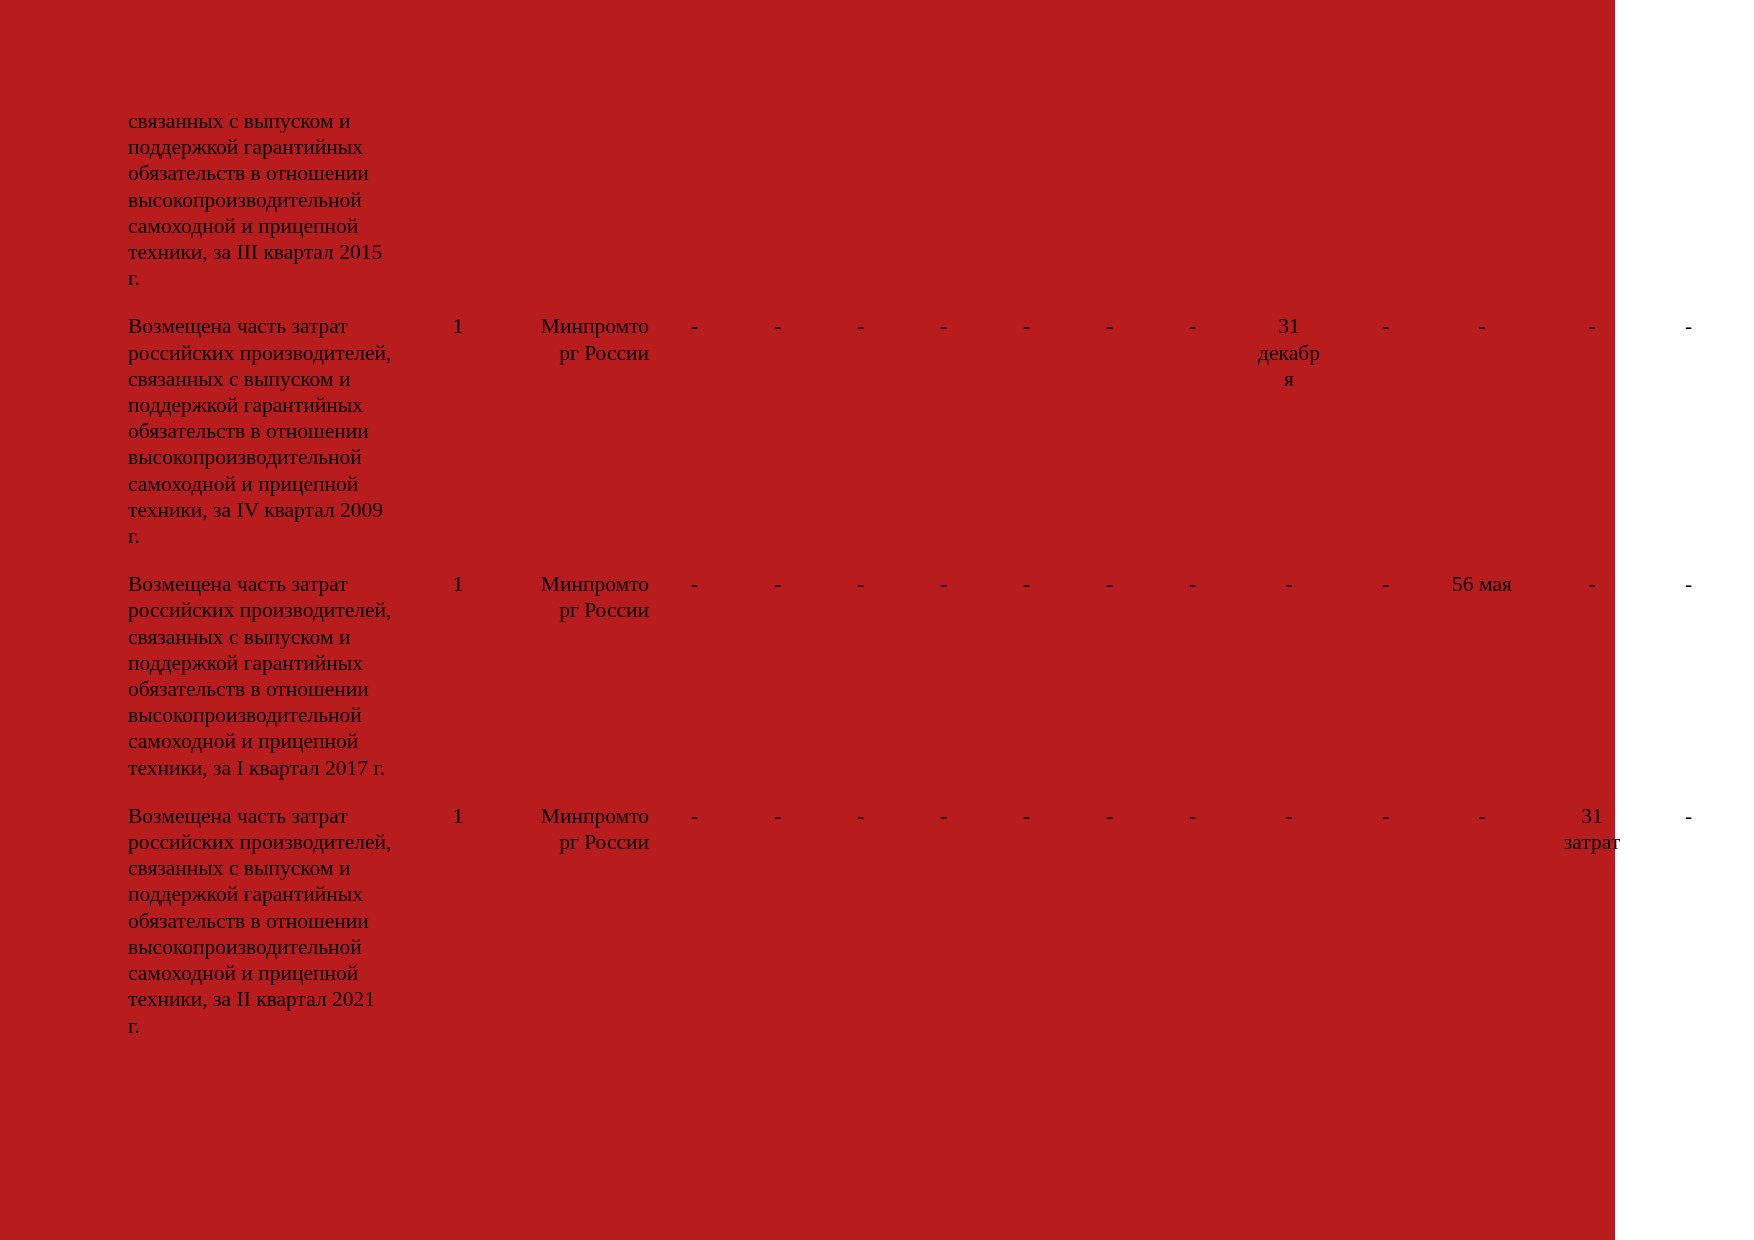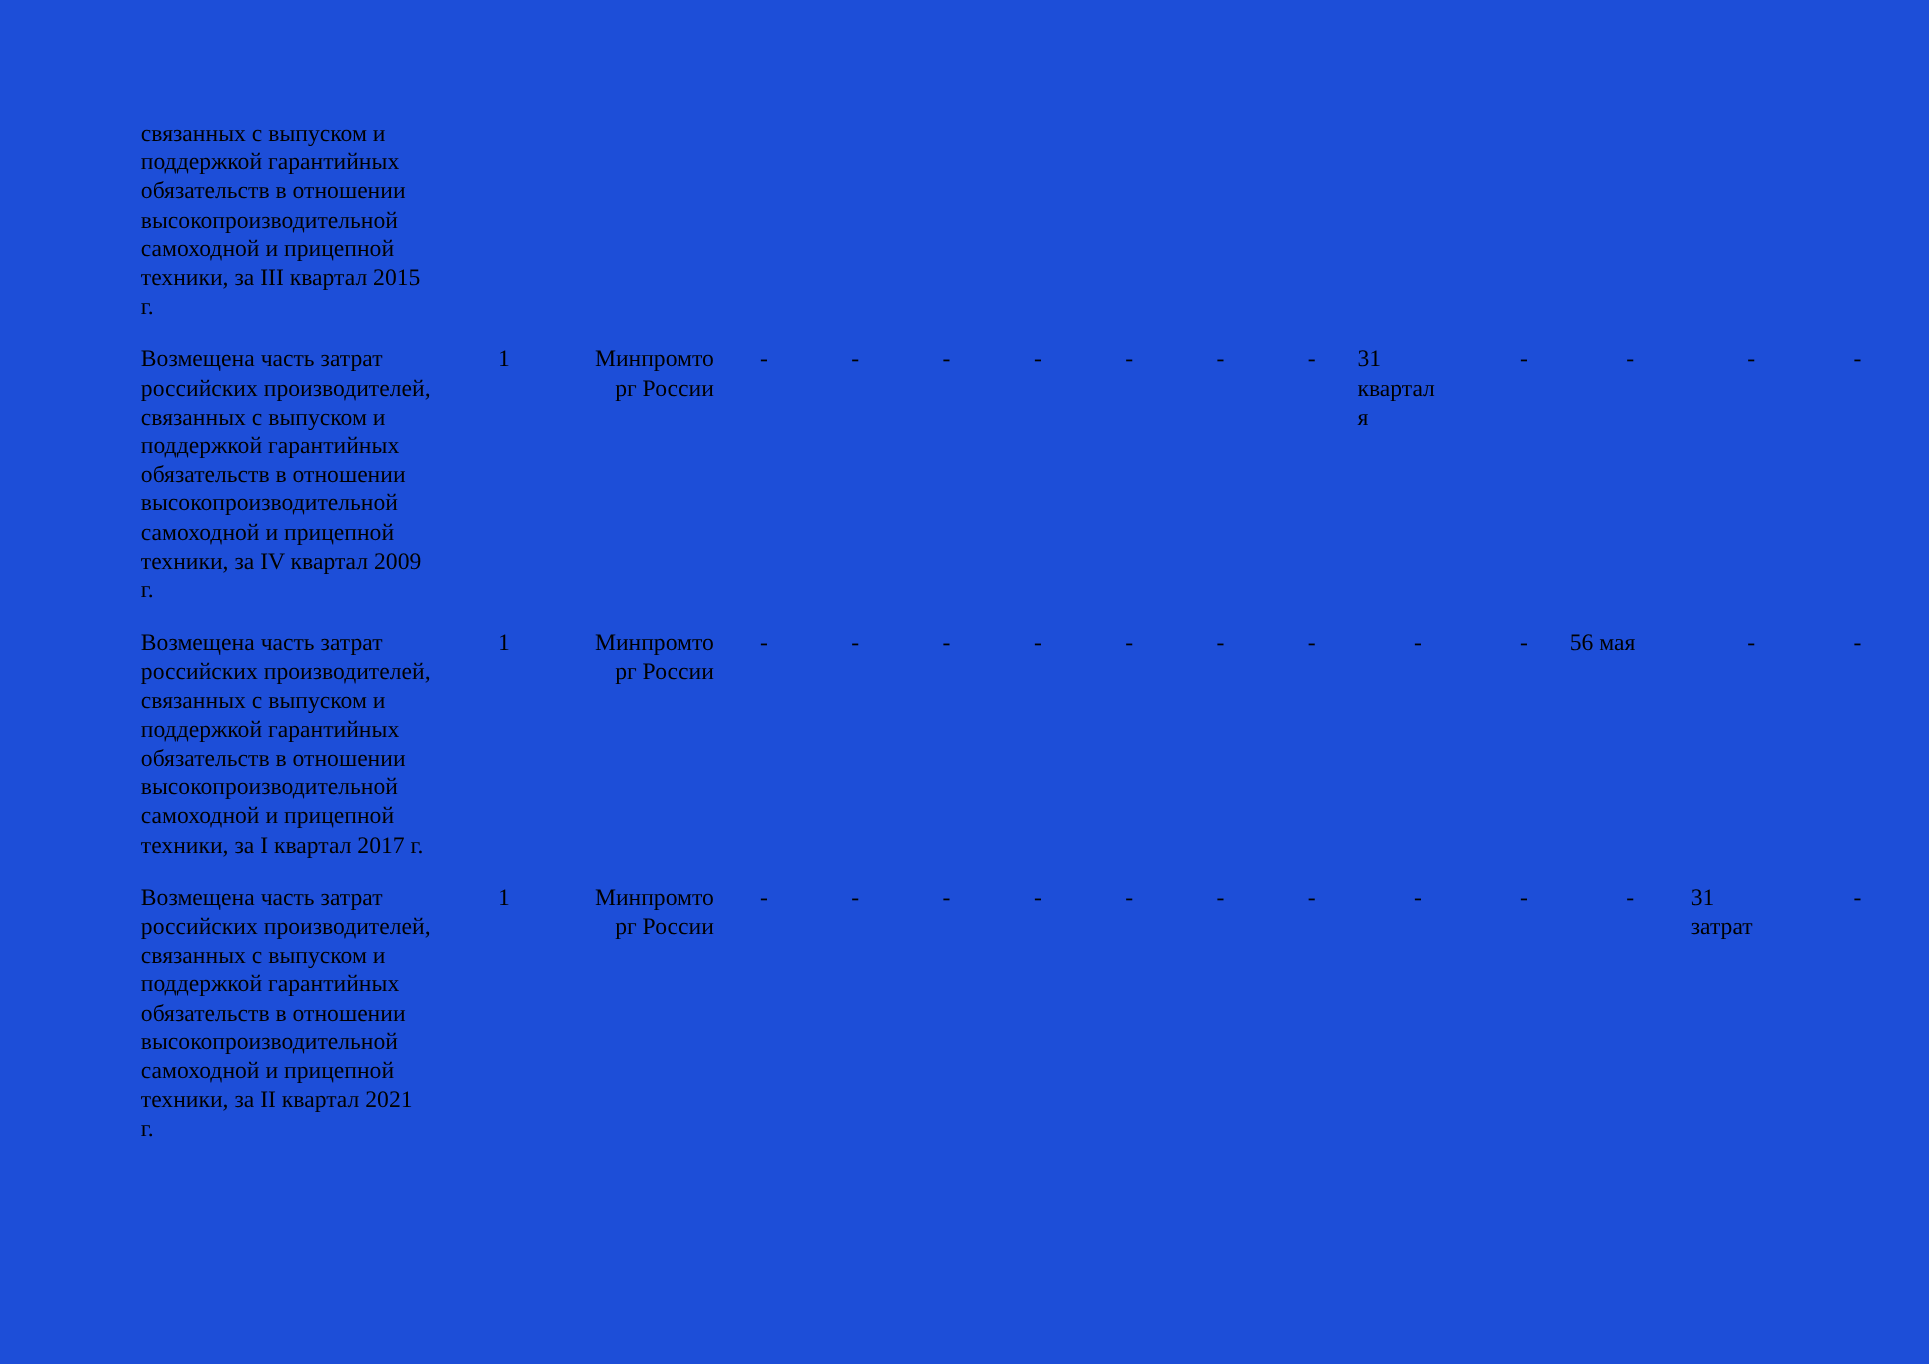--- a/index.html
+++ b/index.html
@@ -11,23 +11,23 @@
   body {
     width: 1754px;
     height: 1240px;
     overflow: hidden;
     font-family: "Liberation Serif", "DejaVu Serif", serif;
     color: #000000;
   }
 
   #page {
     position: relative;
-    width: 1754px;
+    width: 1615px;
     height: 1240px;
-    background: #1d4ed8;
+    background: #b91c1c;
   }
 
   
   .doc-table {
     position: absolute;
     top: 108px;
     left: 128px;
     width: 2180px;
     border-collapse: collapse;
     table-layout: fixed;
@@ -57,20 +57,21 @@
   }
   td.org {
     text-align: right;
     padding-left: 6px;
     padding-right: 4px;
   }
   td.dash {
     text-align: center;
   }
   td.date {
+    text-align: center;
   }
 
   .rowgap td {
     height: 26px;
     font-size: 21.5px;
     line-height: 26.2px;
   }
 
   .spacer-row td { height: 22px; padding: 0; }
 </style>
@@ -161,21 +162,21 @@
             <div>-</div>
           </td>
           <td class="dash">
             <div>-</div>
           </td>
           <td class="dash">
             <div>-</div>
           </td>
           <td class="date">
             <div>31</div>
-            <div>квартал</div>
+            <div>декабр</div>
             <div>я</div>
           </td>
           <td class="dash">
             <div>-</div>
           </td>
           <td class="dash">
             <div>-</div>
           </td>
           <td class="dash">
             <div>-</div>

